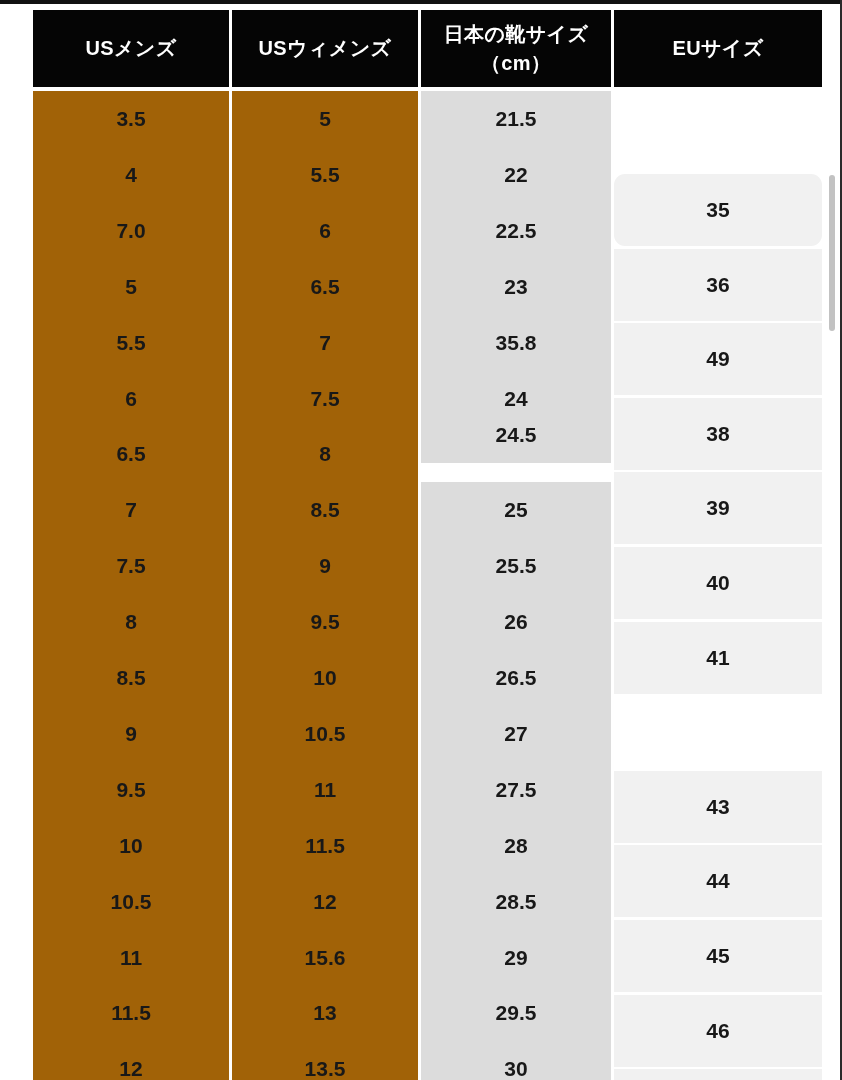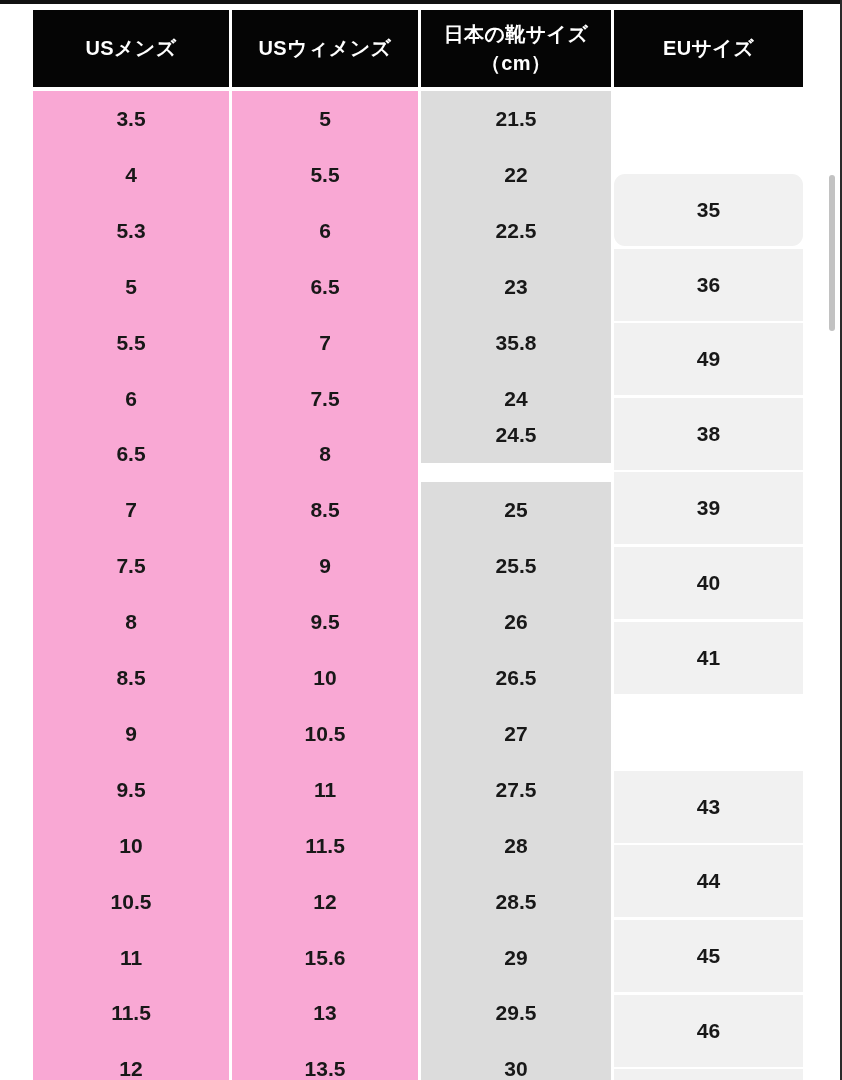--- a/index.html
+++ b/index.html
@@ -43,21 +43,21 @@
   }
 
   .col {
     position: absolute;
     top: 0;
     height: 1080px;
   }
   .col-us-men   { left: 33px;  width: 196px; }
   .col-us-women { left: 232px; width: 186px; }
   .col-jp       { left: 421px; width: 190px; }
-  .col-eu       { left: 614px; width: 189px; }
+  .col-eu       { left: 614px; width: 208px; }
 
   .head-cell {
     position: absolute;
     top: 10px;
     left: 0;
     right: 0;
     height: 77px;
     background: #050505;
     color: #ffffff;
     display: flex;
@@ -80,21 +80,21 @@
     display: flex;
     align-items: center;
     justify-content: center;
     font-size: 21px;
     font-weight: 700;
     color: #181818;
     box-sizing: border-box;
   }
 
   
-  .cell-main { height: 56px; background: #f9a8d4; }
+  .cell-main { height: 56px; background: #a16207; }
   .col-jp .cell-main { background: #dcdcdc; }
 
   
   .cell-eu { height: 72px; background: #f1f1f1; }
 
   
   .scrollbar-track {
     position: absolute;
     right: 3px;
     top: 0;
@@ -130,21 +130,21 @@
   <div class="top-strip"></div>
 
   <div class="size-table">
 
     <div class="col col-us-men">
       <div class="head-cell">
         <span>USメンズ</span>
       </div>
     <div class="cell cell-main" style="top: 91px;">3.5</div>
         <div class="cell cell-main" style="top: 146.9px;">4</div>
-        <div class="cell cell-main" style="top: 202.8px;">5.3</div>
+        <div class="cell cell-main" style="top: 202.8px;">7.0</div>
         <div class="cell cell-main" style="top: 258.7px;">5</div>
         <div class="cell cell-main" style="top: 314.6px;">5.5</div>
         <div class="cell cell-main" style="top: 370.5px;">6</div>
         <div class="cell cell-main" style="top: 426.4px;">6.5</div>
         <div class="cell cell-main" style="top: 482.3px;">7</div>
         <div class="cell cell-main" style="top: 538.2px;">7.5</div>
         <div class="cell cell-main" style="top: 594.1px;">8</div>
         <div class="cell cell-main" style="top: 650px;">8.5</div>
         <div class="cell cell-main" style="top: 705.9px;">9</div>
         <div class="cell cell-main" style="top: 761.8px;">9.5</div>

